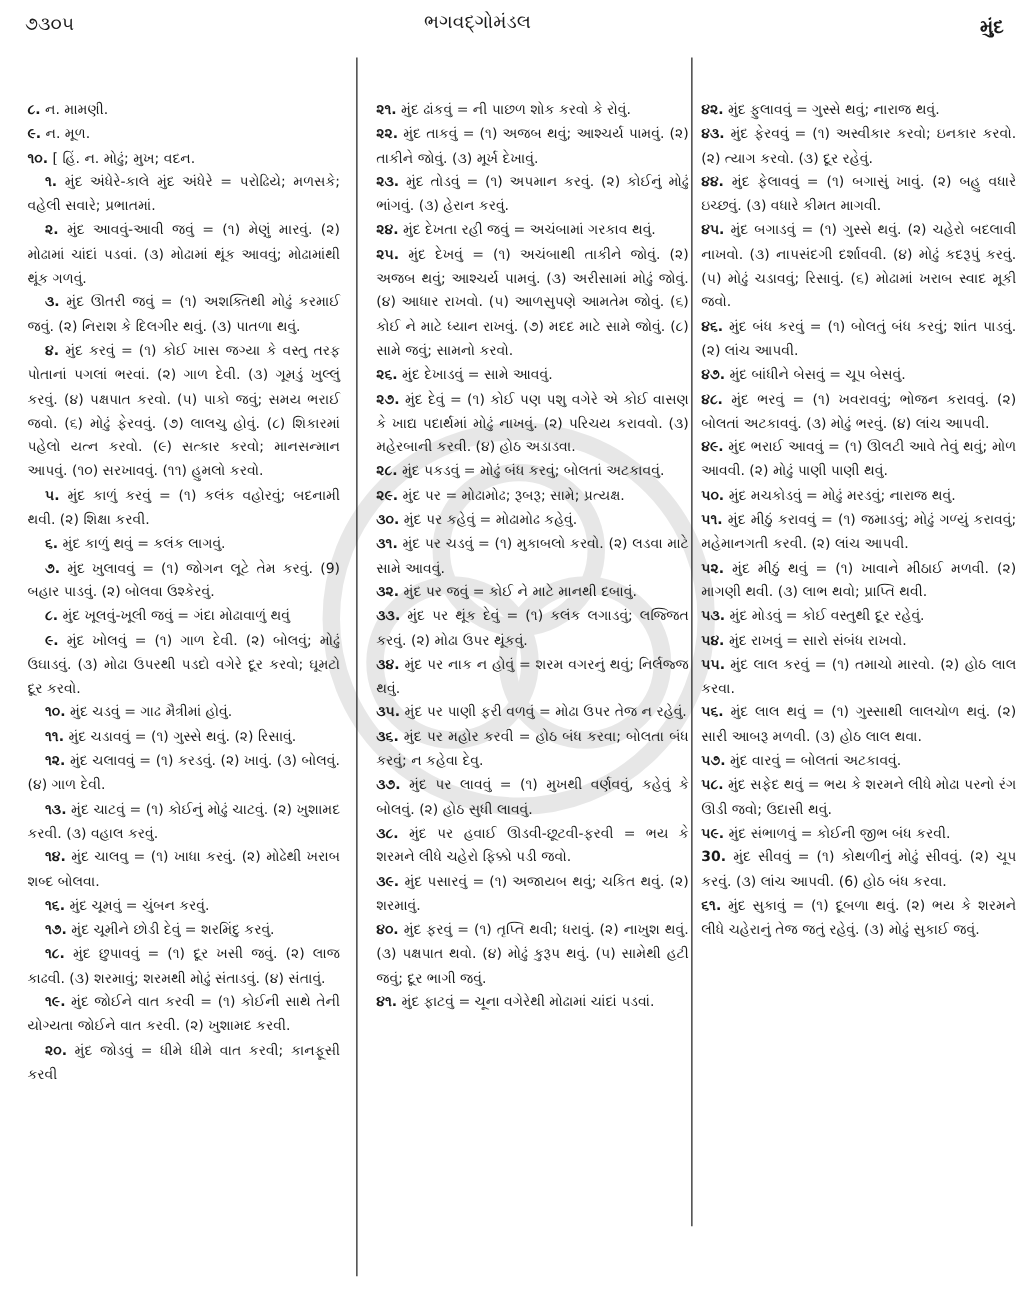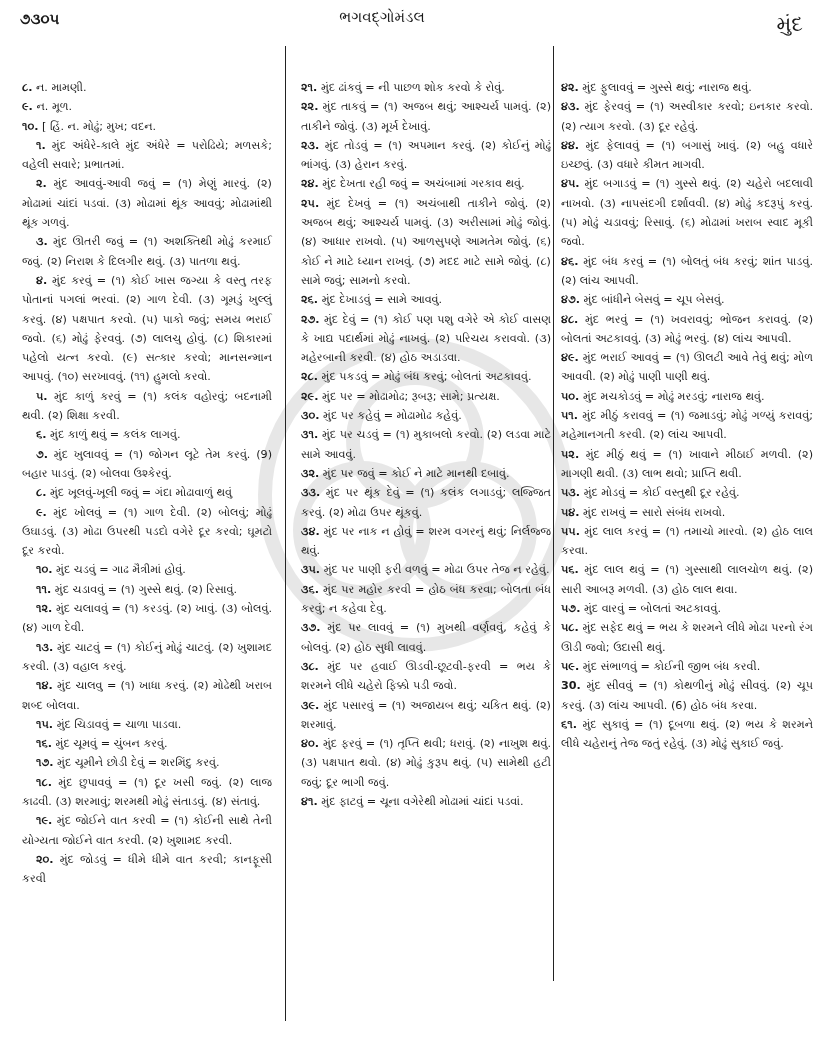--- a/index.html
+++ b/index.html
@@ -20,37 +20,37 @@
       top: 0;
       left: 0;
       width: 825px;
       height: 40px;
     }
     .hdr-page-no {
       position: absolute;
       left: 20px;
       top: 10px;
       font-size: 15px;
-      font-weight: bold;
+      font-weight: normal;
     }
     .hdr-title {
       position: absolute;
       left: 0;
       width: 764px;
       top: 8px;
       text-align: center;
       font-size: 15px;
       font-weight: normal;
     }
     .hdr-guide {
       position: absolute;
       right: 22px;
       top: 12px;
-      font-size: 21px;
-      font-weight: normal;
+      font-size: 15px;
+      font-weight: bold;
       text-align: center;
     }
     .watermark {
       position: absolute;
       left: 250px;
       top: 330px;
       width: 330px;
       height: 330px;
       pointer-events: none;
       opacity: 0.09;
@@ -126,21 +126,20 @@
       <p class="entry indent"><span class="num">૫.</span> <span class="def">મુંદ કાળું કરવું = (૧) કલંક વહોરવું; બદનામી થવી. (૨) શિક્ષા કરવી.</span></p>
       <p class="entry indent"><span class="num">૬.</span> <span class="def">મુંદ કાળું થવું = કલંક લાગવું.</span></p>
       <p class="entry indent"><span class="num">૭.</span> <span class="def">મુંદ ખુલાવવું = (૧) જોગન લૂટે તેમ કરવું. (9) બહાર પાડવું. (૨) બોલવા ઉશ્કેરવું.</span></p>
       <p class="entry indent"><span class="num">૮.</span> <span class="def">મુંદ ખૂલવું-ખૂલી જવું = ગંદા મોઢાવાળું થવું</span></p>
       <p class="entry indent"><span class="num">૯.</span> <span class="def">મુંદ ખોલવું = (૧) ગાળ દેવી. (૨) બોલવું; મોઢું ઉઘાડવું. (૩) મોઢા ઉપરથી પડદો વગેરે દૂર કરવો; ઘૂમટો દૂર કરવો.</span></p>
       <p class="entry indent"><span class="num">૧૦.</span> <span class="def">મુંદ ચડવું = ગાઢ મૈત્રીમાં હોવું.</span></p>
       <p class="entry indent"><span class="num">૧૧.</span> <span class="def">મુંદ ચડાવવું = (૧) ગુસ્સે થવું. (૨) રિસાવું.</span></p>
       <p class="entry indent"><span class="num">૧૨.</span> <span class="def">મુંદ ચલાવવું = (૧) કરડવું. (૨) ખાવું. (૩) બોલવું. (૪) ગાળ દેવી.</span></p>
       <p class="entry indent"><span class="num">૧૩.</span> <span class="def">મુંદ ચાટવું = (૧) કોઈનું મોઢું ચાટવું. (૨) ખુશામદ કરવી. (૩) વહાલ કરવું.</span></p>
       <p class="entry indent"><span class="num">૧૪.</span> <span class="def">મુંદ ચાલવુ = (૧) ખાધા કરવું. (૨) મોઢેથી ખરાબ શબ્દ બોલવા.</span></p>
-      <p class="entry indent"><span class="num">૧૫.</span> <span class="def">મુંદ ચિડાવવું = ચાળા પાડવા.</span></p>
       <p class="entry indent"><span class="num">૧૬.</span> <span class="def">મુંદ ચૂમવું = ચુંબન કરવું.</span></p>
       <p class="entry indent"><span class="num">૧૭.</span> <span class="def">મુંદ ચૂમીને છોડી દેવું = શરમિંદુ કરવું.</span></p>
       <p class="entry indent"><span class="num">૧૮.</span> <span class="def">મુંદ છુપાવવું = (૧) દૂર ખસી જવું. (૨) લાજ કાઢવી. (૩) શરમાવું; શરમથી મોઢું સંતાડવું. (૪) સંતાવું.</span></p>
       <p class="entry indent"><span class="num">૧૯.</span> <span class="def">મુંદ જોઈને વાત કરવી = (૧) કોઈની સાથે તેની યોગ્યતા જોઈને વાત કરવી. (૨) ખુશામદ કરવી.</span></p>
       <p class="entry indent"><span class="num">૨૦.</span> <span class="def">મુંદ જોડવું = ધીમે ધીમે વાત કરવી; કાનફૂસી કરવી</span></p>
     </div>
   <div class="col col-2">
       <p class="entry sense-top"><span class="num">૨૧.</span> <span class="def">મુંદ ઢાંકવું = ની પાછળ શોક કરવો કે રોવું.</span></p>
       <p class="entry sense-top"><span class="num">૨૨.</span> <span class="def">મુંદ તાકવું = (૧) અજબ થવું; આશ્ચર્ય પામવું. (૨) તાકીને જોવું. (૩) મૂર્ખ દેખાવું.</span></p>
       <p class="entry sense-top"><span class="num">૨૩.</span> <span class="def">મુંદ તોડવું = (૧) અપમાન કરવું. (૨) કોઈનું મોઢું ભાંગવું. (૩) હેરાન કરવું.</span></p>

